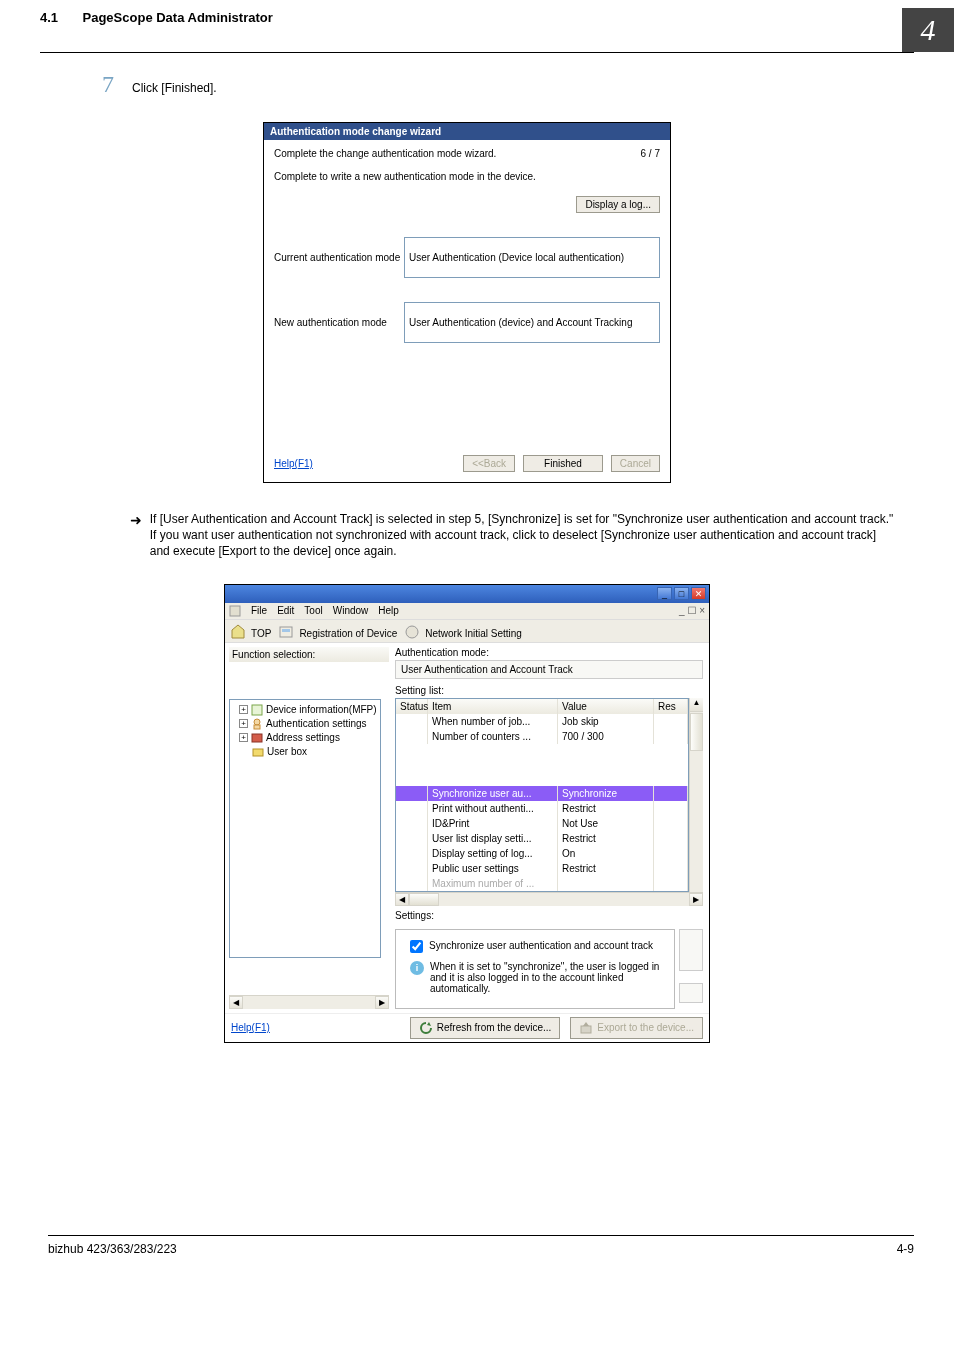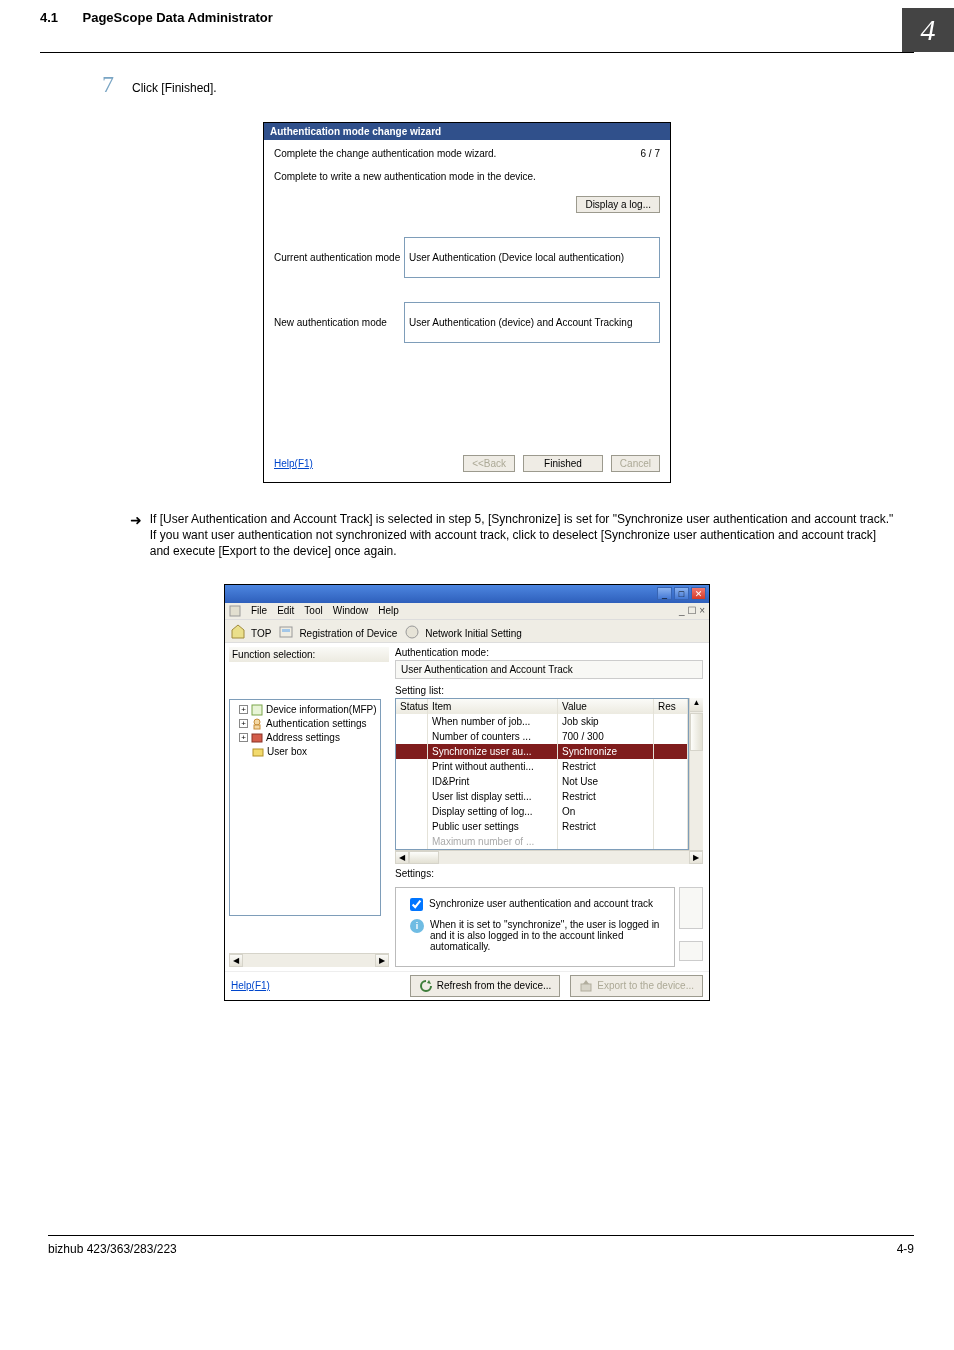--- a/index.html
+++ b/index.html
@@ -54,21 +54,21 @@
   .readonly-box { border: 1px solid #ccc; padding: 3px 5px; background: #f8f8f5; margin-bottom: 6px; }
   .grid { border: 1px solid #7e9db9; width: 100%; }
   .grid-head { display:flex; background: linear-gradient(#fbfbf8,#eceae0); font-size:10px;}
   .grid-head > div, .grid-row > div { padding: 2px 4px; border-right:1px solid #e4e2d8; }
   .gc-status { width:32px; }
   .gc-item { width:130px; }
   .gc-value { flex:1; }
   .gc-res { width: 34px; }
   .grid-body { position:relative; }
   .grid-row { display:flex; font-size:10px; }
-  .grid-row.sel { background: #7f1d1d; color: #fff; }
+  .grid-row.sel { background: #8b5cf6; color: #fff; margin-top: 42px; }
   .grid-row.dim { color: #aaa; }
   .vscroll { width:14px; background:#efede5; border-left:1px solid #d6d4ca;}
   .grid-wrap { display:flex; }
   .grid-xscroll { height:14px; background:#efede5; display:flex; border-top:1px solid #d6d4ca;}
   .grid-xscroll .sc-btn { width:14px; background:linear-gradient(#fafaf7,#e6e3d8); border:1px solid #d6d4ca; font-size:8px; display:flex; align-items:center; justify-content:center;}
   .settings-area { border:1px solid #bbb; margin-top:6px; padding: 10px 14px 14px 14px; }
   .cbox-row { display:flex; align-items:flex-start; gap:6px; font-size:10px; margin-bottom: 8px; }
   .info-row { display:flex; align-items:flex-start; gap:6px; font-size:10px; }
   .info-icon { width:14px; height:14px; background:#6fbce3; border-radius:50%; color:#fff; font-weight:bold; display:flex;align-items:center;justify-content:center; font-size:9px; flex-shrink:0;}
   .dlg2-foot { display:flex; align-items:center; padding: 3px 6px; background:#fff; border-top:1px solid #eee;}

